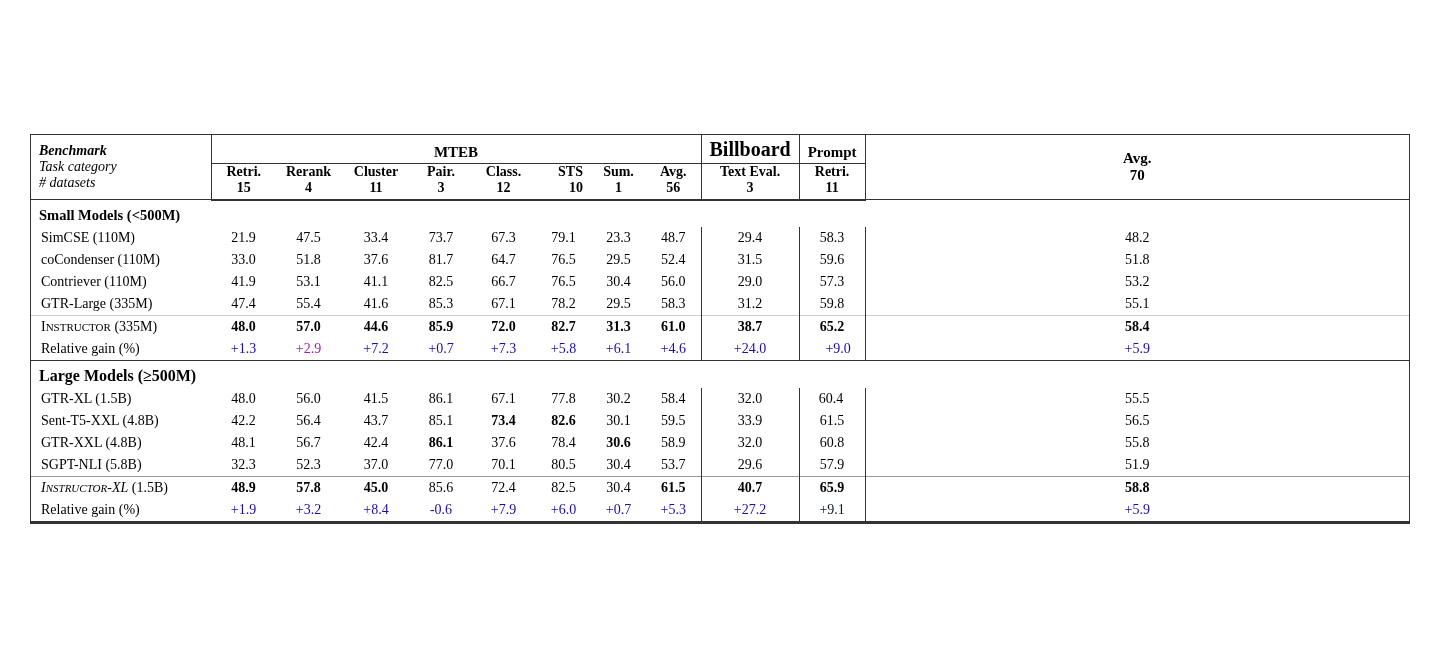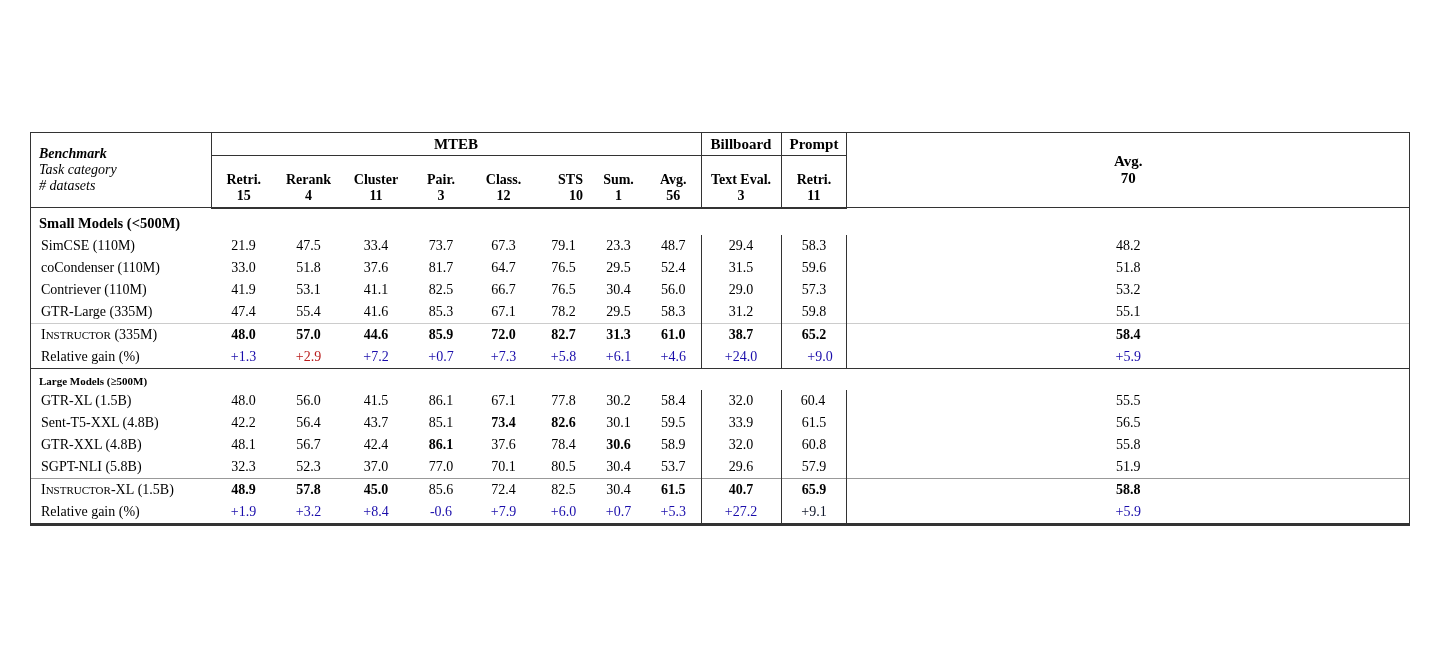--- a/index.html
+++ b/index.html
@@ -38,39 +38,39 @@
     }
     .prompt-header {
       border-bottom: 1.5px solid #333;
     }
     .header-row-1 th {
       vertical-align: bottom;
       padding-bottom: 2px;
     }
     .header-row-2 th {
       vertical-align: top;
-      padding-top: 16px;
+      padding-top: 0;
       border-bottom: 2px solid #333;
       margin-left: 32px;
     }
   </style>
 </head>
 <body>
 
 <div class="table-container">
   <table>
     <thead>
       <tr class="header-row-1">
         <th class="left-align" rowspan="2" style="border-right:1.5px solid #333; border-bottom:1.5px solid #333; width:180px; vertical-align:middle;">
           <span style="font-style:italic; font-weight:bold;">Benchmark</span><br>
           <span style="font-style:italic; font-weight:normal;">Task category</span><br>
           <span style="font-style:italic; font-weight:normal;"># datasets</span>
         </th>
         <th colspan="8" class="mteb-header" style="font-weight:bold; font-size:15px; border-right:1.5px solid #333; border-bottom:1.5px solid #333;">MTEB</th>
-        <th colspan="1" class="billboard-header" style="font-weight:bold; font-size:15px; border-right:1.5px solid #333; border-bottom:1.5px solid #333;">Billboard</th>
+        <th colspan="1" class="billboard-header" style="font-weight:bold; font-size:20px; border-right:1.5px solid #333; border-bottom:1.5px solid #333;">Billboard</th>
         <th colspan="1" class="prompt-header" style="font-weight:bold; font-size:15px; border-right:1.5px solid #333; border-bottom:1.5px solid #333;">Prompt</th>
         <th rowspan="2" style="border-bottom:1.5px solid #333; font-weight:bold; font-size:15px; vertical-align:middle;">
           <span>Avg.</span><br>
           <span>70</span>
         </th>
       </tr>
       <tr class="header-row-2">
 
         <th style="border-bottom:2px solid #333; width:65px;">Retri.<br>15</th>
         <th style="border-bottom:2px solid #333; width:65px;">Rerank<br>4</th>
@@ -165,34 +165,34 @@
         <td style="font-weight:bold;">31.3</td>
         <td style="border-right:1.5px solid #333; font-weight:bold;">61.0</td>
         <td style="border-right:1.5px solid #333; font-weight:bold;">38.7</td>
         <td style="border-right:1.5px solid #333; font-weight:bold;">65.2</td>
         <td style="font-weight:bold;">58.4</td>
       </tr>
 
       <tr style="border-bottom:1.5px solid #333;">
         <td class="left-align" style="padding-left:10px; color:#000;">Relative gain (%)</td>
         <td style="color:#1a0dab;">+1.3</td>
-        <td style="color:#b91c1c;margin-top:44px;">+2.9</td>
+        <td style="color:#a21caf;margin-top:44px;">+2.9</td>
         <td style="color:#1a0dab;">+7.2</td>
         <td style="color:#1a0dab;">+0.7</td>
         <td style="color:#1a0dab;">+7.3</td>
         <td style="color:#1a0dab;">+5.8</td>
         <td style="color:#1a0dab;">+6.1</td>
         <td style="border-right:1.5px solid #333; color:#1a0dab;">+4.6</td>
         <td style="border-right:1.5px solid #333; color:#1a0dab;">+24.0</td>
         <td style="border-right:1.5px solid #333; color:#1a0dab;padding-left:20px;">+9.0</td>
         <td style="color:#1a0dab;">+5.9</td>
       </tr>
 
       <tr>
-        <td colspan="12" class="left-align" style="font-weight:bold; padding-top:6px; padding-bottom:3px; padding-left:8px; font-size:11px;">
+        <td colspan="12" class="left-align" style="font-weight:bold; padding-top:6px; padding-bottom:3px; padding-left:8px; font-size:16px;">
           Large Models (≥500M)
         </td>
       </tr>
 
       <tr>
         <td class="left-align" style="padding-left:10px;">GTR-XL (1.5B)</td>
         <td>48.0</td>
         <td>56.0</td>
         <td>41.5</td>
         <td>86.1</td>
@@ -244,21 +244,21 @@
         <td>70.1</td>
         <td>80.5</td>
         <td>30.4</td>
         <td style="border-right:1.5px solid #333;">53.7</td>
         <td style="border-right:1.5px solid #333;">29.6</td>
         <td style="border-right:1.5px solid #333;">57.9</td>
         <td>51.9</td>
       </tr>
 
       <tr style="border-top:1.5px solid #999;">
-        <td class="left-align" style="padding-left:10px;"><span style="font-variant:small-caps; font-weight:normal;">I<span style="font-size:11px;">NSTRUCTOR</span>-XL</span> (1.5B)</td>
+        <td class="left-align" style="padding-left:10px;"><span style="font-variant:small-caps; font-weight:normal;font-style:italic;">I<span style="font-size:11px;">NSTRUCTOR</span>-XL</span> (1.5B)</td>
         <td style="font-weight:bold;">48.9</td>
         <td style="font-weight:bold;">57.8</td>
         <td style="font-weight:bold;">45.0</td>
         <td>85.6</td>
         <td>72.4</td>
         <td>82.5</td>
         <td>30.4</td>
         <td style="border-right:1.5px solid #333; font-weight:bold;">61.5</td>
         <td style="border-right:1.5px solid #333; font-weight:bold;">40.7</td>
         <td style="border-right:1.5px solid #333; font-weight:bold;">65.9</td>

